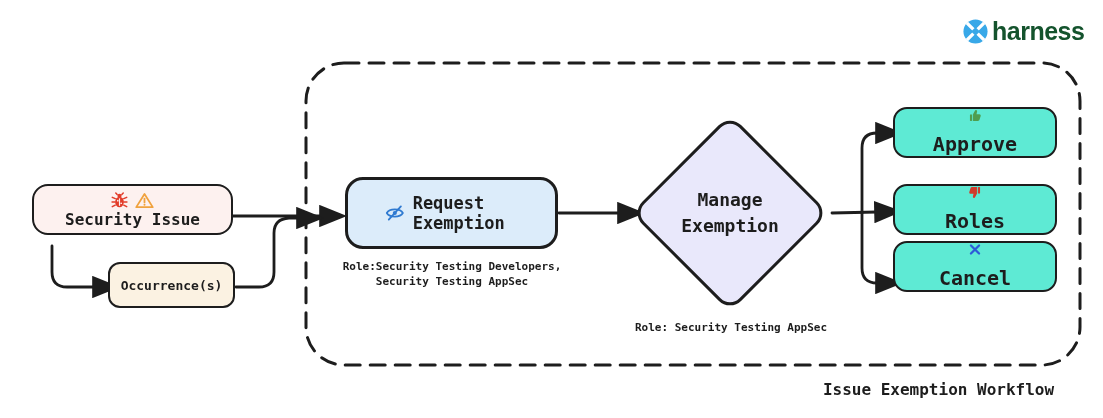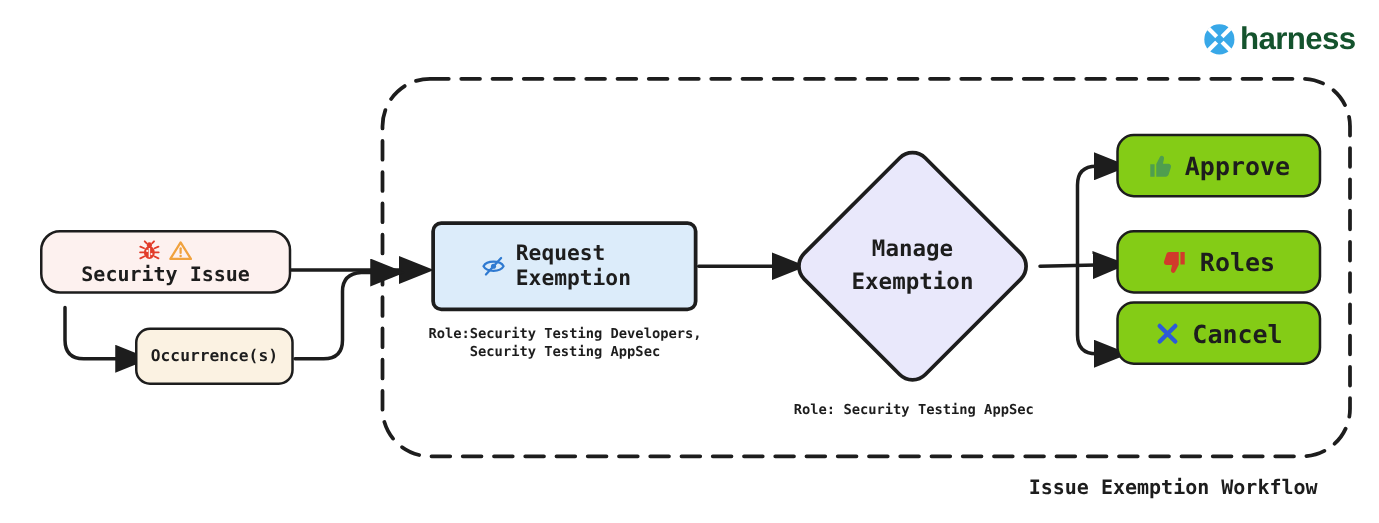--- a/index.html
+++ b/index.html
@@ -16,41 +16,41 @@
   }
   .icon-row{display:flex;align-items:center;gap:7px;}
   .security-issue .lbl{font-size:16px;font-weight:bold;}
   .occurrence{
     left:108px;top:262px;width:127px;height:46px;background:#fbf2e2;
     border:2px solid #1d1d1d;border-radius:12px;
   }
   .occurrence .lbl{font-size:13px;font-weight:bold;}
   .request{
     left:345px;top:177px;width:213px;height:72px;background:#dcecfa;
-    border:3px solid #1d1d1d;border-radius:8px;gap:8px;padding-left:37px;
+    border:3px solid #1d1d1d;border-radius:18px;gap:8px;padding-left:37px;
   }
   .request .lbl{font-size:17px;font-weight:bold;}
   .note{
     position:absolute;text-align:center;font-size:11px;font-weight:bold;
     line-height:15px;white-space:pre-line;color:#1d1d1d;
   }
   .roles-note{left:322px;top:259px;width:260px;}
   .role-note{left:625px;top:320px;width:212px;}
   .diamond{
     position:absolute;left:660px;top:143px;width:140px;height:140px;background:#e9e8fb;
     border:3px solid #1d1d1d;border-radius:16px;transform:rotate(45deg);box-sizing:border-box;
   }
   .diamond-label{
     position:absolute;inset:0;display:flex;align-items:center;justify-content:center;
     transform:rotate(-45deg);font-size:18px;font-weight:bold;text-align:center;
     white-space:pre-line;line-height:26px;
   }
   .action{
-    left:893px;width:164px;height:51px;background:#84cc16;
-    border:2.5px solid #1d1d1d;border-radius:14px;gap:10px;
+    left:893px;width:164px;height:51px;background:#5eead4;
+    border:2.5px solid #1d1d1d;border-radius:14px;gap:10px;flex-direction:column;
   }
   .action .lbl{font-size:20px;font-weight:bold;}
   .action-approve{top:107px;}
   .action-reject{top:184px;}
   .action-cancel{top:241px;}
   .caption{
     position:absolute;left:781px;top:380px;width:315px;text-align:center;
     font-size:16px;font-weight:bold;color:#1d1d1d;
   }
   .logo{position:absolute;left:962px;top:17px;display:flex;align-items:center;gap:3px;}

